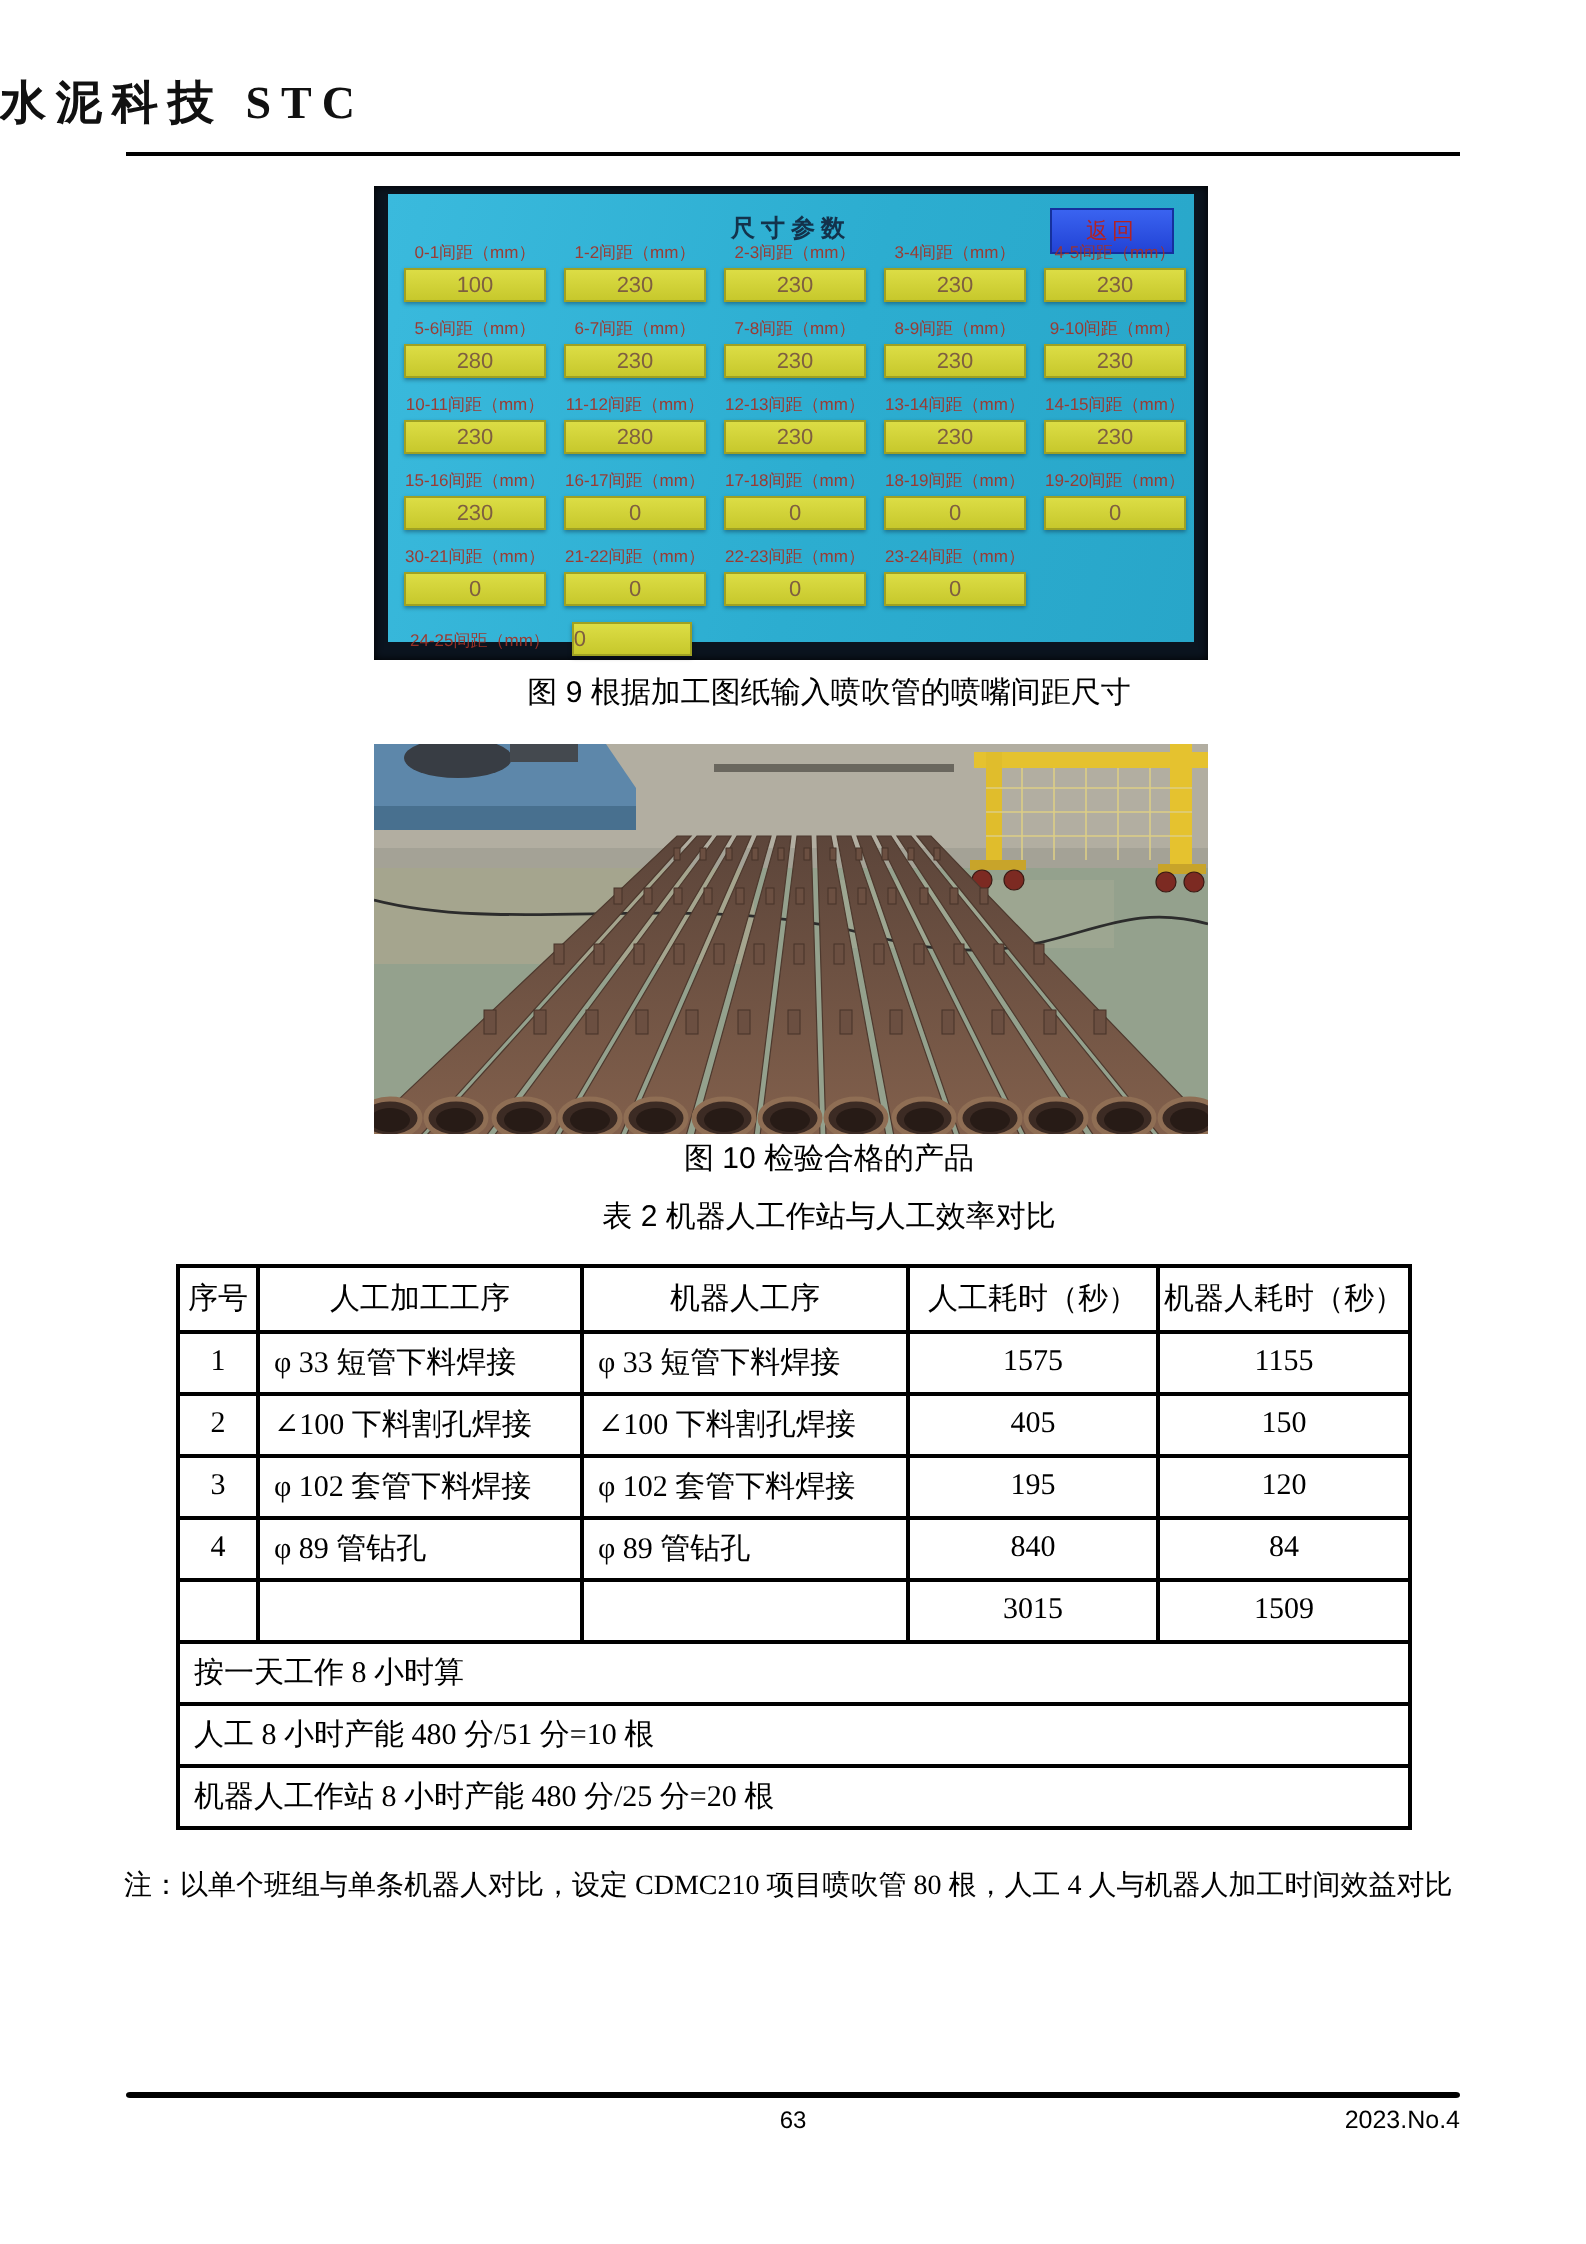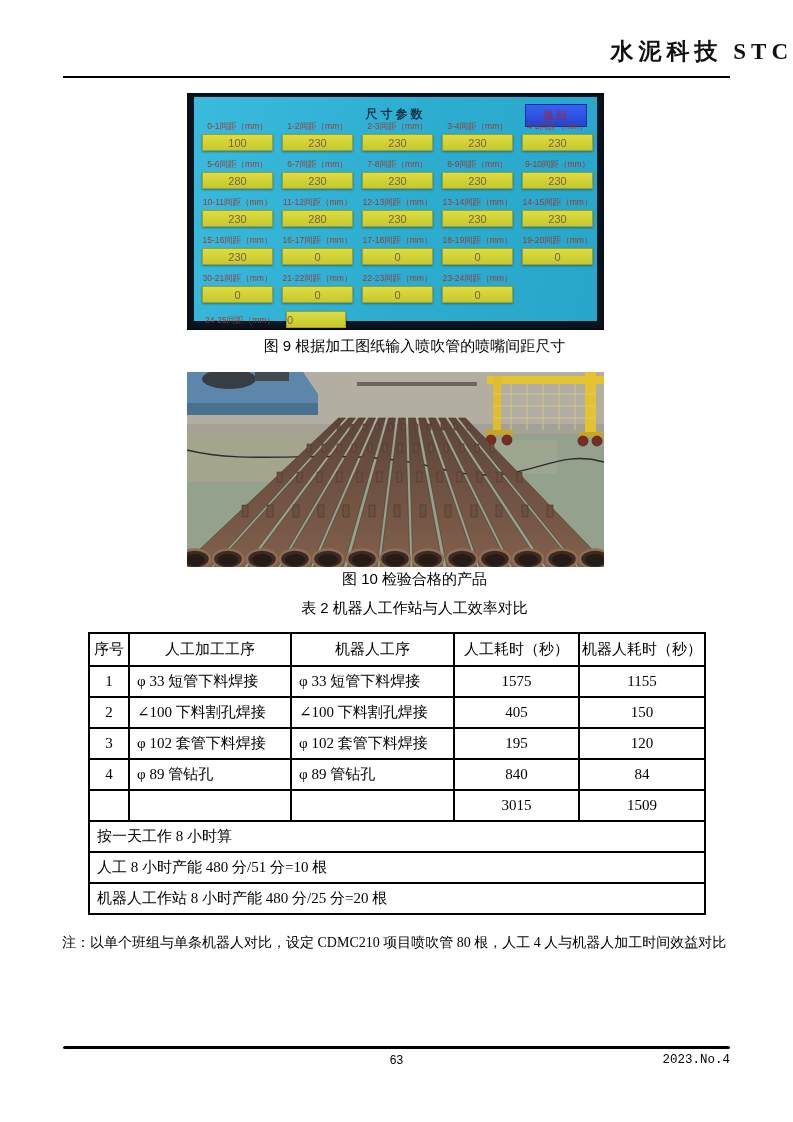--- a/index.html
+++ b/index.html
@@ -6,21 +6,21 @@
   html,body { background:#e8e8e8; }
   .page {
     position:relative; width:793px; height:1122px; margin:0 auto;
     background:#ffffff; overflow:hidden; color:#000;
     font-family:"Liberation Serif","DejaVu Serif",serif;
   }
 
   
   .journal-title {
     position:absolute; top:36px; left:0; width:100%;
-    text-align:right; font-size:23px; letter-spacing:5px;
+    text-align:left; font-size:23px; letter-spacing:5px;
     font-weight:600; color:#111;
   }
   .header-rule { position:absolute; top:76px; left:63px; width:667px; height:2px; background:#000; }
 
   
   .hmi {
     position:absolute; left:187px; top:93px; width:417px; height:237px;
     background:#0b141f; padding:4px 7px 9px 7px;
     box-shadow:inset 0 0 4px #000;
   }
@@ -101,21 +101,21 @@
   }
 
   
   .footer-rule { position:absolute; top:1046px; left:63px; width:667px; height:3px; background:#000; border-radius:2px/50%; }
   .page-number {
     position:absolute; top:1053px; left:0; width:100%; text-align:center;
     font-size:12px; font-family:"Liberation Sans","DejaVu Sans",sans-serif;
   }
   .issue {
     position:absolute; top:1053px; right:63px;
-    font-size:12.5px; font-family:Liberation Mono, monospace;
+    font-size:12.5px; font-family:Liberation Sans, sans-serif;
   }
 </style>
 </head>
 <body>
 
 <div class="page">
 
   <div class="journal-title">水泥科技 STC</div>
   <div class="header-rule"></div>
 

